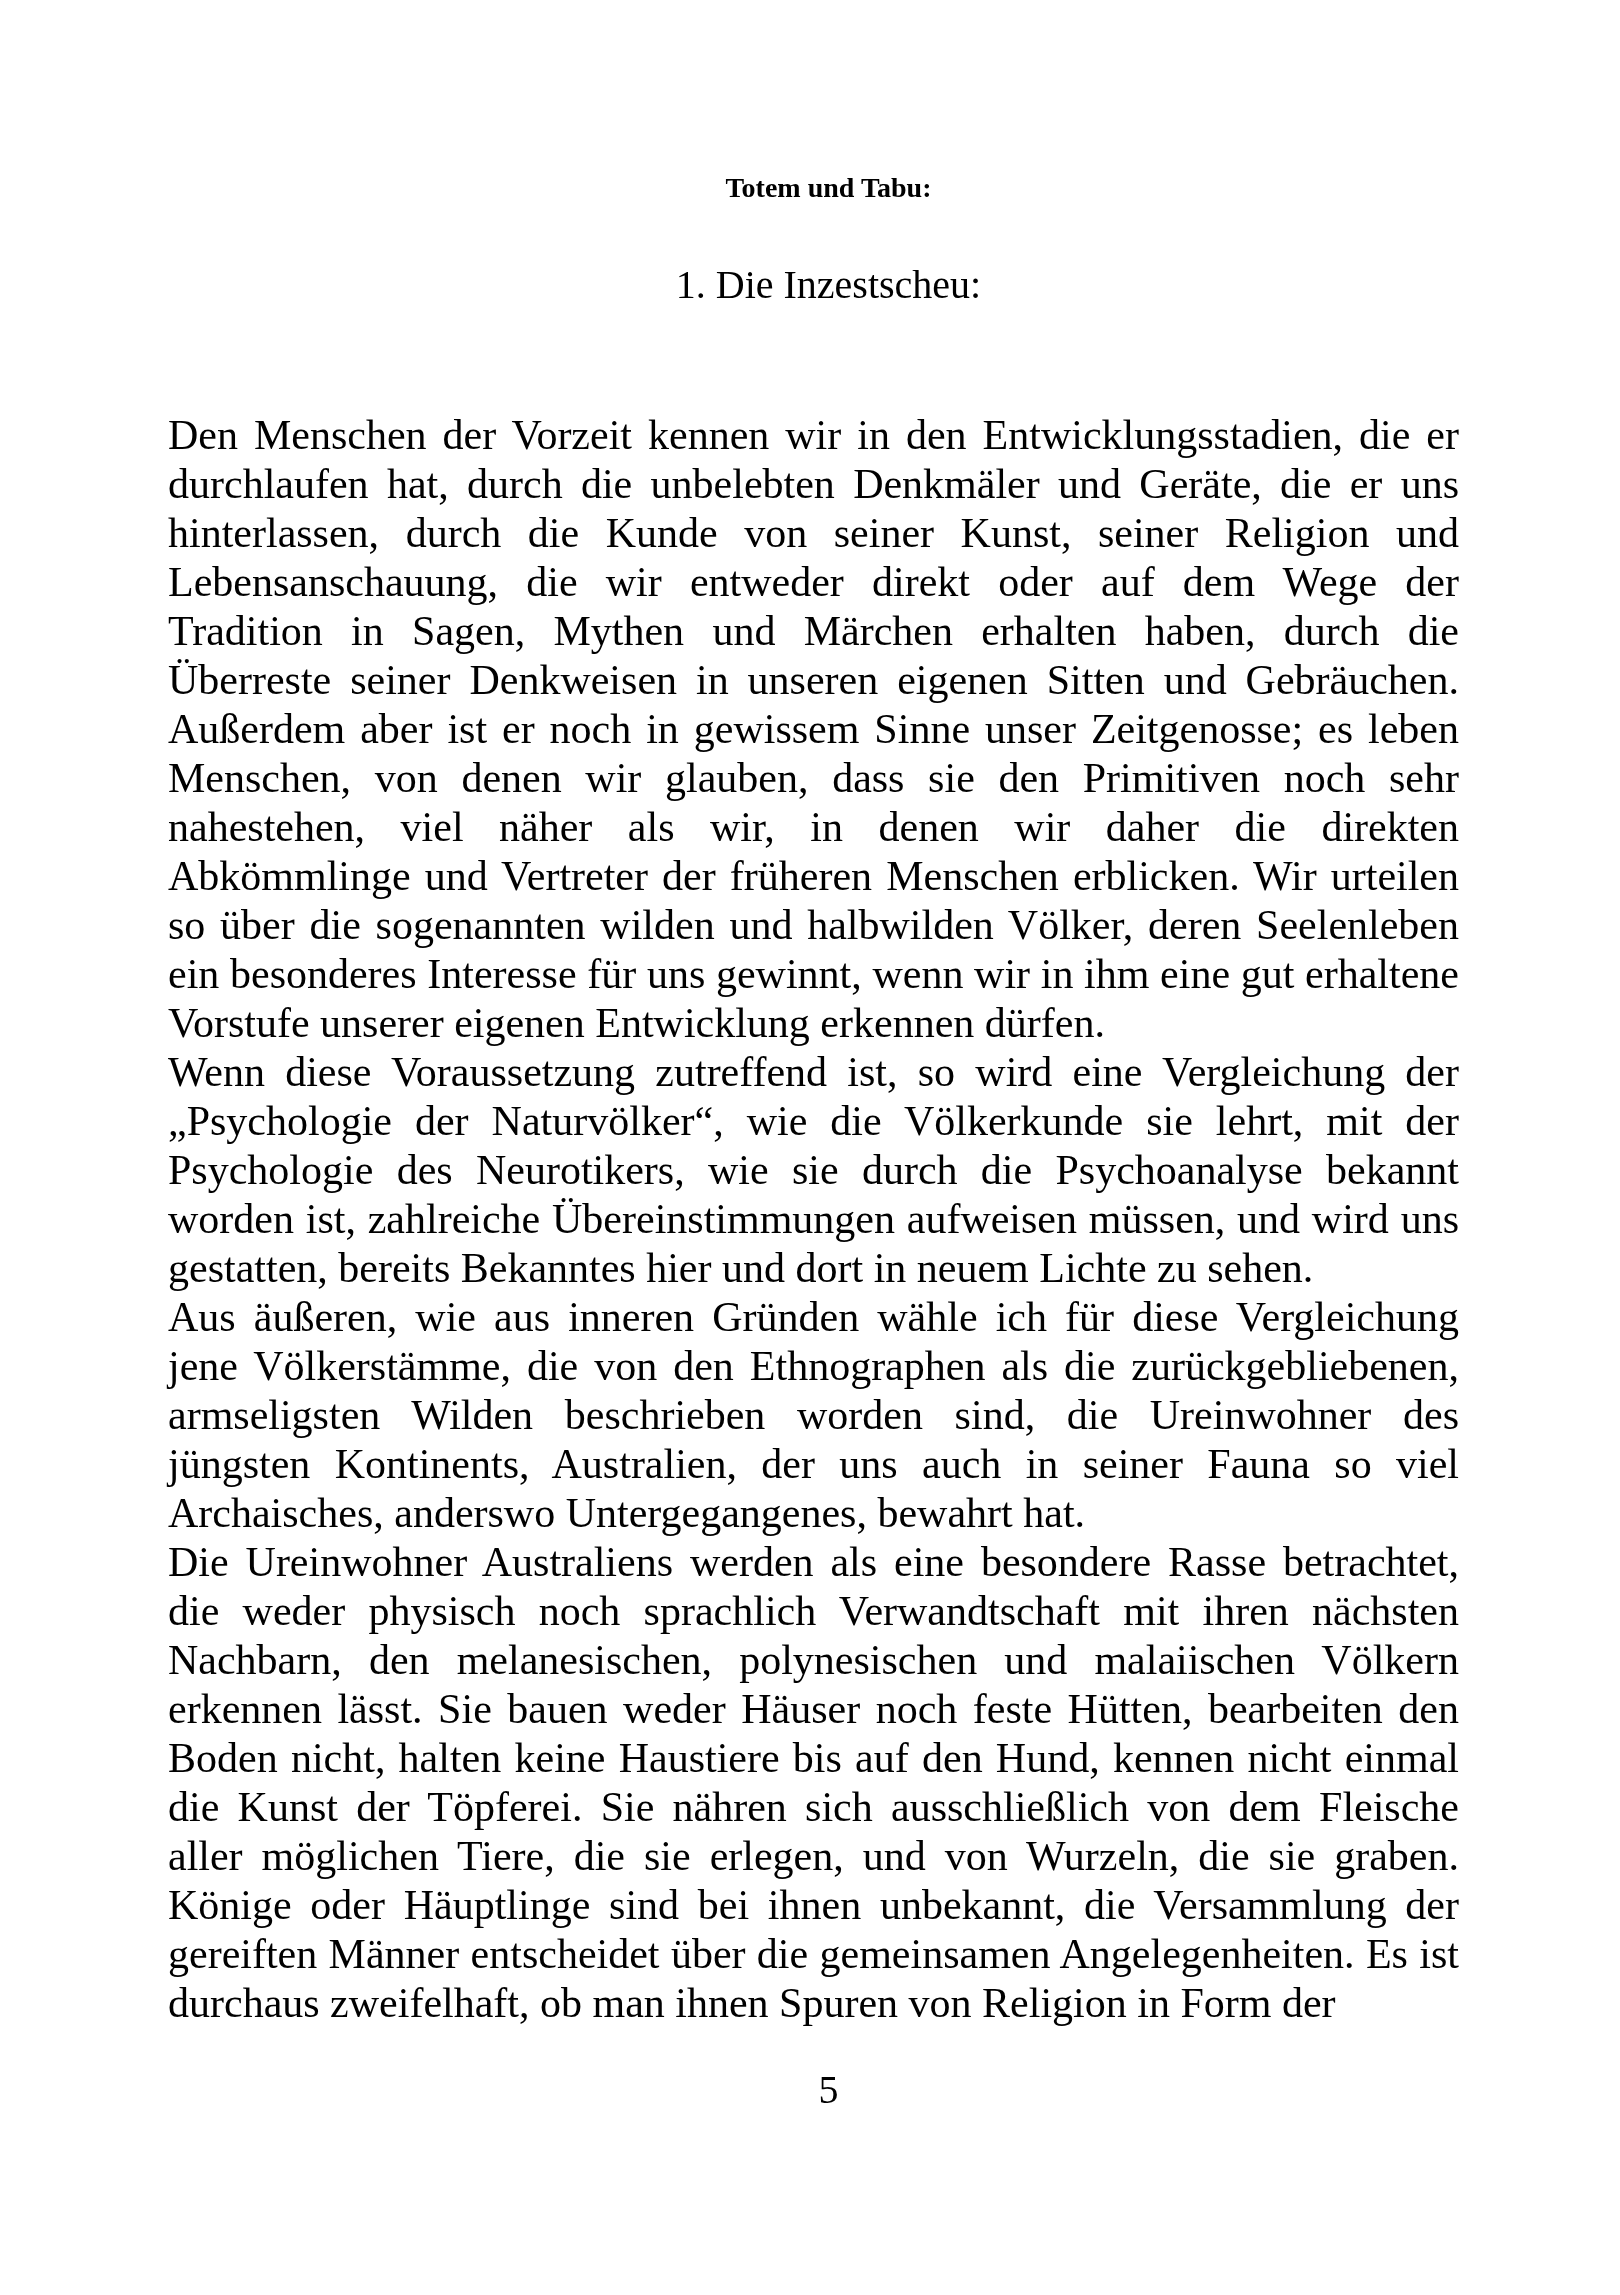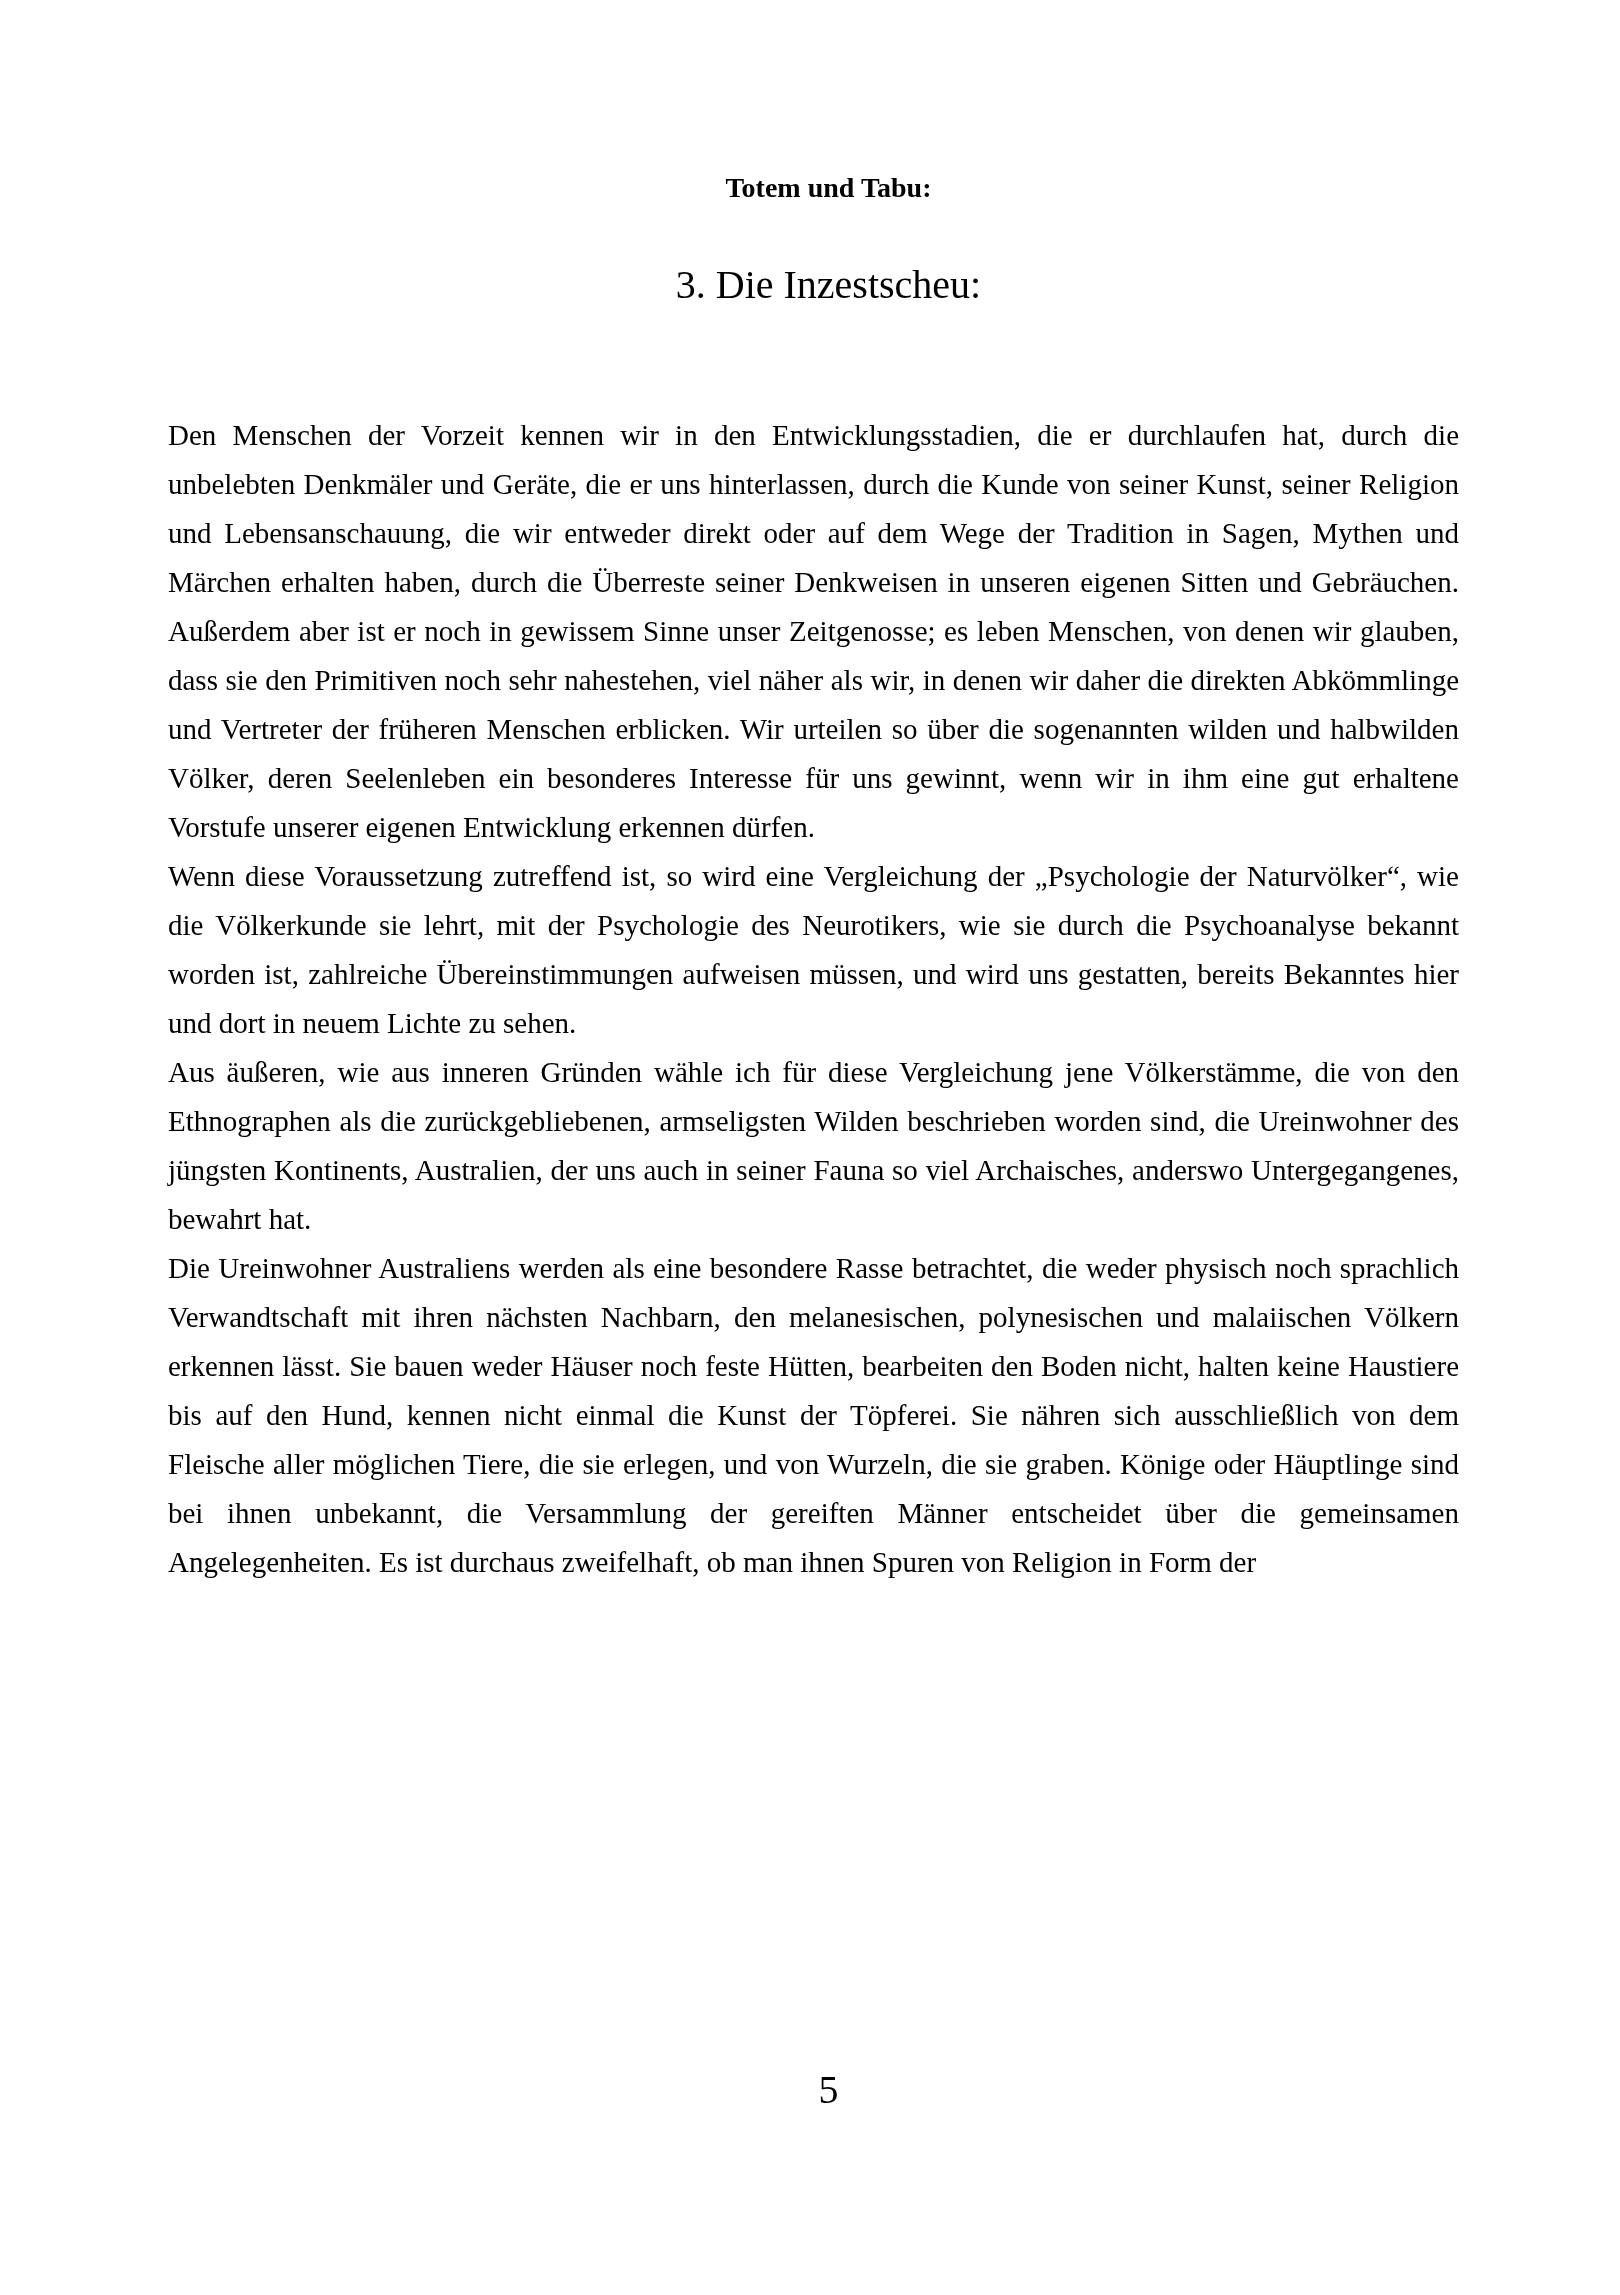--- a/index.html
+++ b/index.html
@@ -44,21 +44,21 @@
       font-size: 40px;
       line-height: 51px;
       padding-left: 37px;
       box-sizing: border-box;
     }
     .body-text {
       position: absolute;
       left: 168px;
       top: 411px;
       width: 1291px;
-      font-size: 29px;
+      font-size: 42px;
       line-height: 49px;
       text-align: justify;
     }
     .body-text p {
       margin: 0;
       padding: 0;
       text-align: justify;
     }
     .page-number {
       position: absolute;
@@ -70,21 +70,21 @@
       line-height: 51px;
       padding-left: 37px;
       box-sizing: border-box;
     }
   </style>
 </head>
 <body>
 
 <div class="page">
   <div class="title">Totem und Tabu:</div>
-  <div class="subtitle">3. Die Inzestscheu:</div>
+  <div class="subtitle">1. Die Inzestscheu:</div>
 
   <div class="body-text">
     <p>Den Menschen der Vorzeit kennen wir in den Entwicklungsstadien, die er durchlaufen hat, durch die unbelebten Denkmäler und Geräte, die er uns hinterlassen, durch die Kunde von seiner Kunst, seiner Religion und Lebensanschauung, die wir entweder direkt oder auf dem Wege der Tradition in Sagen, Mythen und Märchen erhalten haben, durch die Überreste seiner Denkweisen in unseren eigenen Sitten und Gebräuchen. Außerdem aber ist er noch in gewissem Sinne unser Zeitgenosse; es leben Menschen, von denen wir glauben, dass sie den Primitiven noch sehr nahestehen, viel näher als wir, in denen wir daher die direkten Abkömmlinge und Vertreter der früheren Menschen erblicken. Wir urteilen so über die sogenannten wilden und halbwilden Völker, deren Seelenleben ein besonderes Interesse für uns gewinnt, wenn wir in ihm eine gut erhaltene Vorstufe unserer eigenen Entwicklung erkennen dürfen.</p>
     <p>Wenn diese Voraussetzung zutreffend ist, so wird eine Vergleichung der „Psychologie der Naturvölker“, wie die Völkerkunde sie lehrt, mit der Psychologie des Neurotikers, wie sie durch die Psychoanalyse bekannt worden ist, zahlreiche Übereinstimmungen aufweisen müssen, und wird uns gestatten, bereits Bekanntes hier und dort in neuem Lichte zu sehen.</p>
     <p>Aus äußeren, wie aus inneren Gründen wähle ich für diese Vergleichung jene Völkerstämme, die von den Ethnographen als die zurückgebliebenen, armseligsten Wilden beschrieben worden sind, die Ureinwohner des jüngsten Kontinents, Australien, der uns auch in seiner Fauna so viel Archaisches, anderswo Untergegangenes, bewahrt hat.</p>
     <p>Die Ureinwohner Australiens werden als eine besondere Rasse betrachtet, die weder physisch noch sprachlich Verwandtschaft mit ihren nächsten Nachbarn, den melanesischen, polynesischen und malaiischen Völkern erkennen lässt. Sie bauen weder Häuser noch feste Hütten, bearbeiten den Boden nicht, halten keine Haustiere bis auf den Hund, kennen nicht einmal die Kunst der Töpferei. Sie nähren sich ausschließlich von dem Fleische aller möglichen Tiere, die sie erlegen, und von Wurzeln, die sie graben. Könige oder Häuptlinge sind bei ihnen unbekannt, die Versammlung der gereiften Männer entscheidet über die gemeinsamen Angelegenheiten. Es ist durchaus zweifelhaft, ob man ihnen Spuren von Religion in Form der</p>
   </div>
 
   <div class="page-number">5</div>
 </div>

